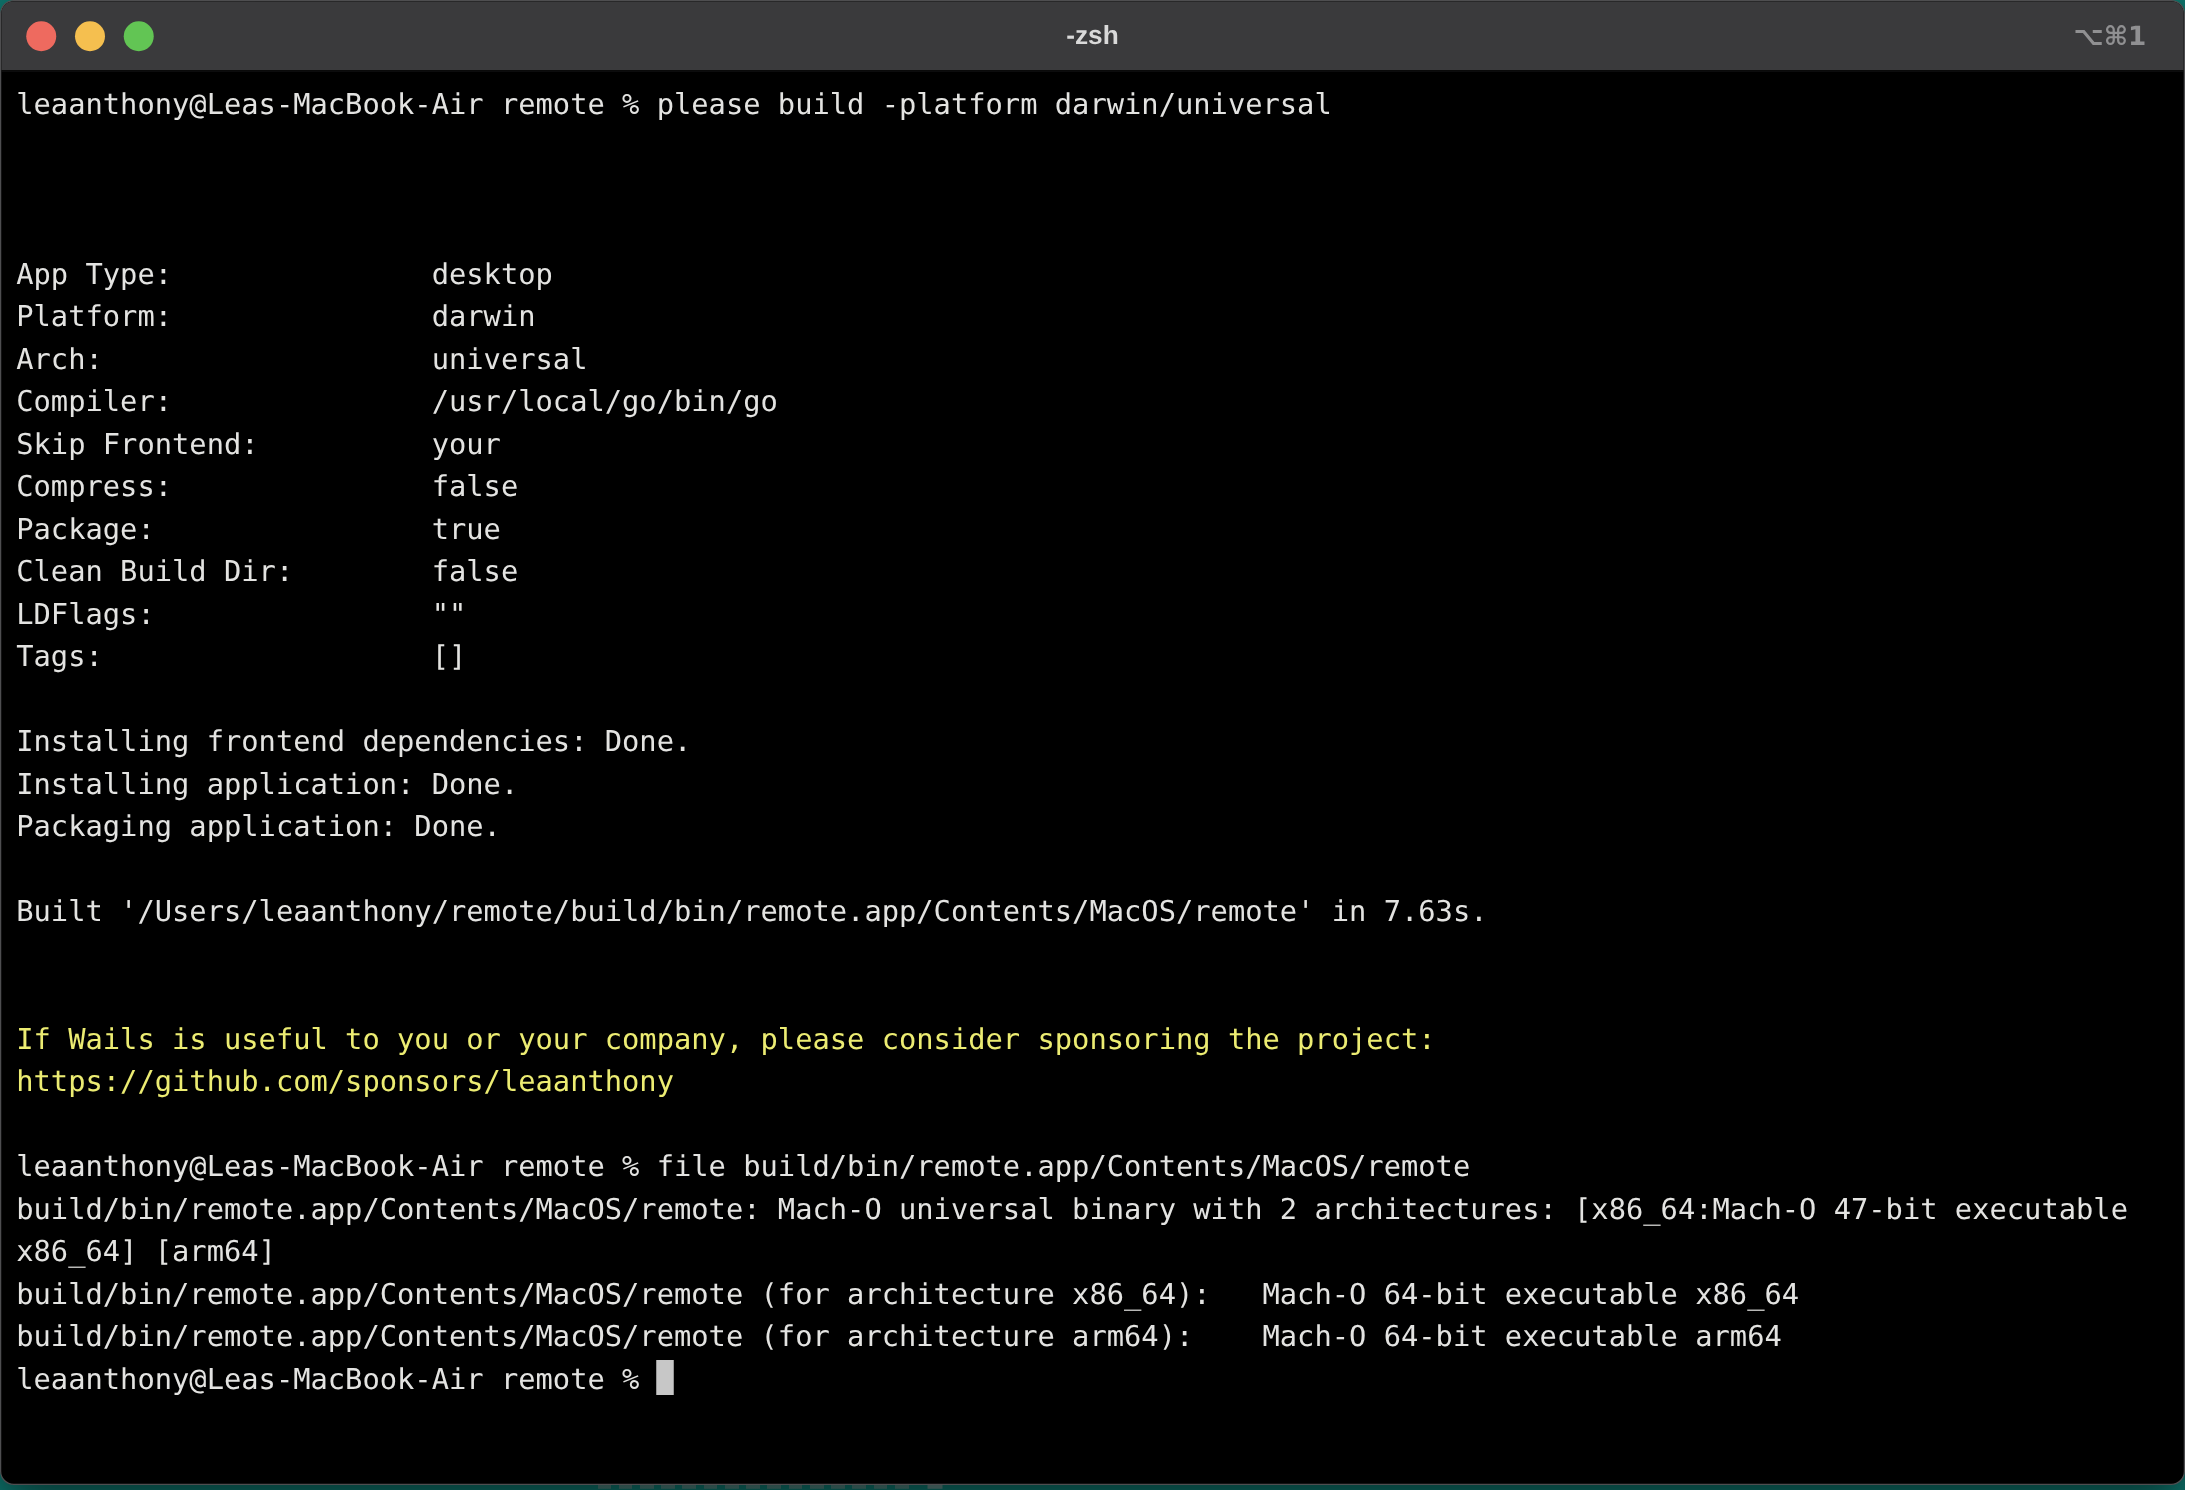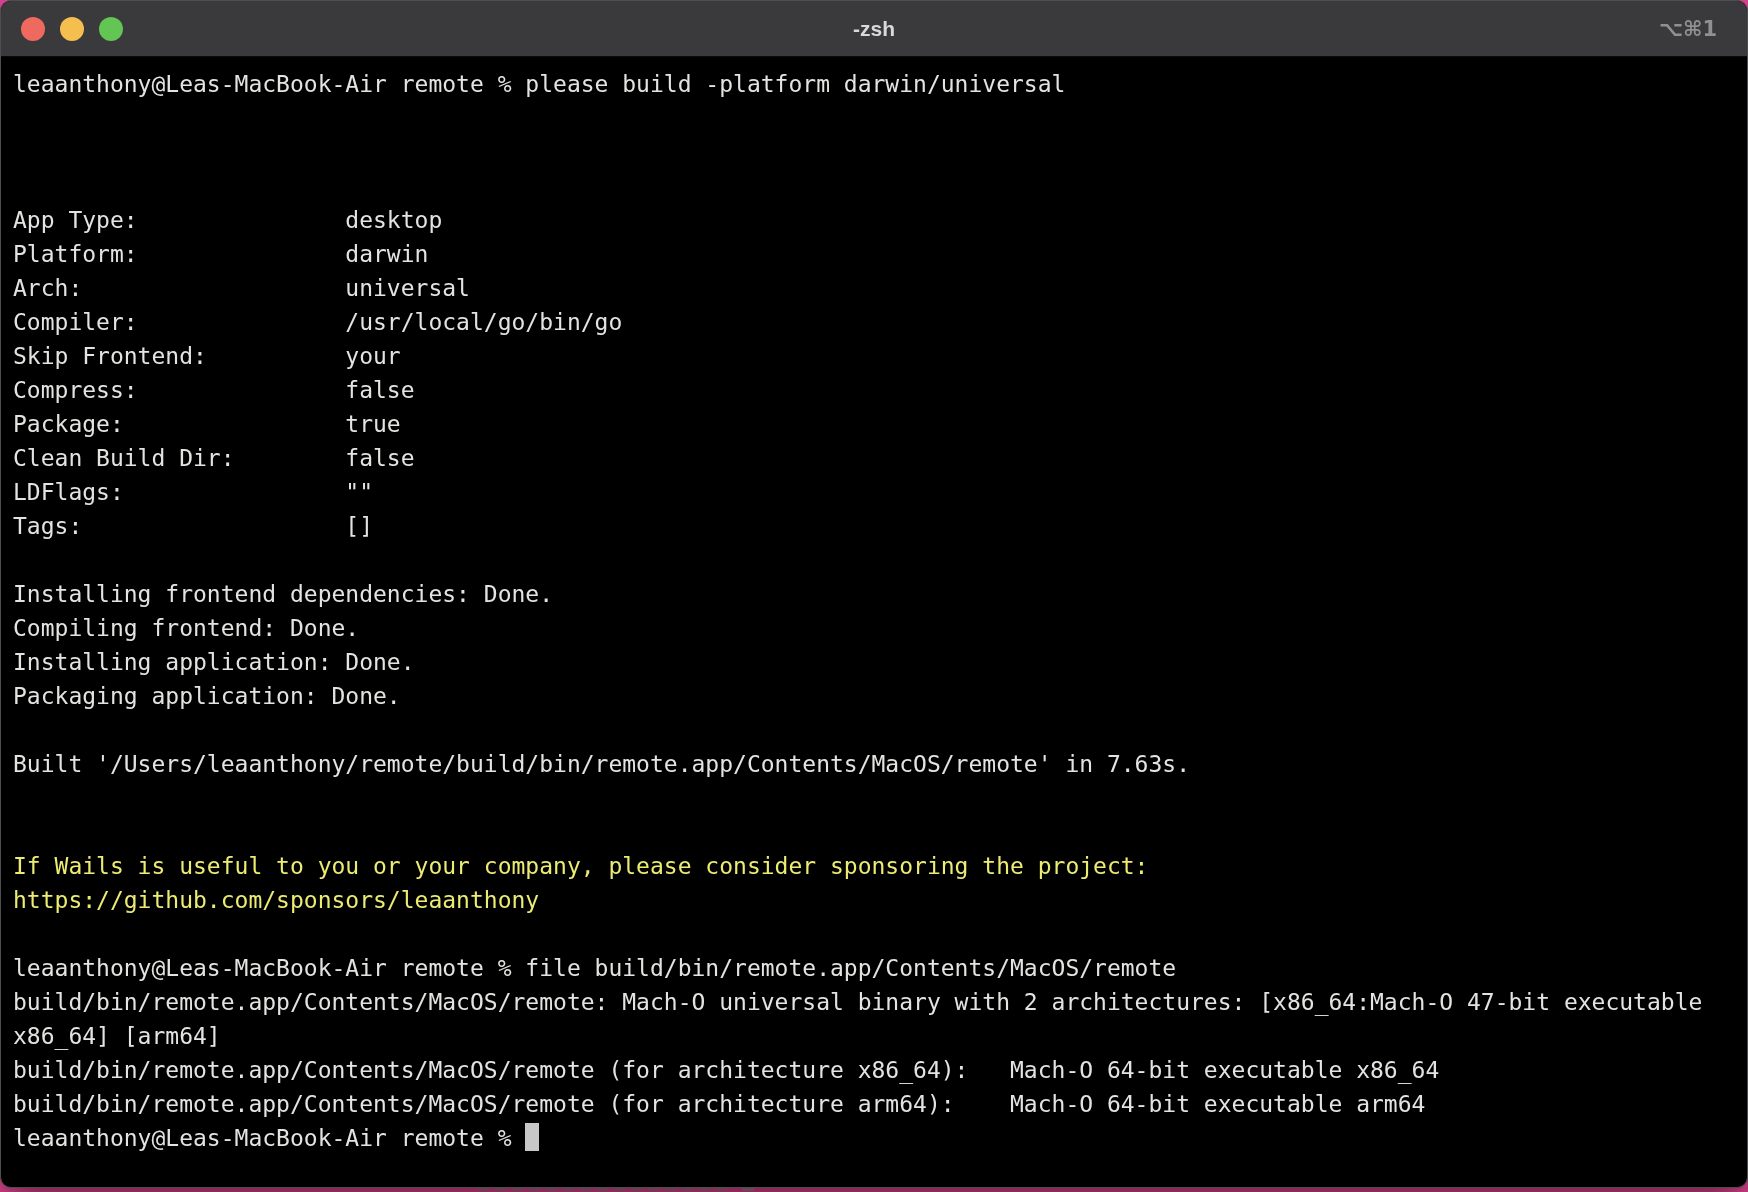--- a/index.html
+++ b/index.html
@@ -1,21 +1,21 @@
 <!DOCTYPE html>
 <html style="--p-terminal_bg: #000000; --p-titlebar_bg: #3a3a3c; --p-title_fg: #d9d9d9; --p-shortcut_fg: #909092; --p-default: #e3e3e1; --p-yellow: #e8e44b; --p-bright_yellow: #ecec72; --p-red: #c8483a; --p-cursor: #c7c7c7; --p-tl_close: #ee6a5f; --p-tl_minimize: #f5bf4f; --p-tl_zoom: #62c554;"><head>
 <meta charset="utf-8">
 <style>
   * { margin: 0; padding: 0; box-sizing: border-box; }
   html, body { width: 1748px; height: 1192px; background: #141414; overflow: hidden; }
   #stage {
     position: relative;
     width: 1748px;
     height: 1192px;
-    background: #ec4899;
+    background: #0f766e;
     font-family: "DejaVu Sans Mono", monospace;
   }
 
   
   .bg-marks {
     position: absolute;
     left: 478px;
     top: 1186px;
     width: 250px;
     height: 5px;
@@ -139,21 +139,20 @@
         <div class="line"><span class="seg-default">Arch:                   universal</span></div>
         <div class="line"><span class="seg-default">Compiler:               /usr/local/go/bin/go</span></div>
         <div class="line"><span class="seg-default">Skip Frontend:          your</span></div>
         <div class="line"><span class="seg-default">Compress:               false</span></div>
         <div class="line"><span class="seg-default">Package:                true</span></div>
         <div class="line"><span class="seg-default">Clean Build Dir:        false</span></div>
         <div class="line"><span class="seg-default">LDFlags:                ""</span></div>
         <div class="line"><span class="seg-default">Tags:                   []</span></div>
         <div class="line"></div>
         <div class="line"><span class="seg-default">Installing frontend dependencies: Done.</span></div>
-        <div class="line"><span class="seg-default">Compiling frontend: Done.</span></div>
         <div class="line"><span class="seg-default">Installing application: Done.</span></div>
         <div class="line"><span class="seg-default">Packaging application: Done.</span></div>
         <div class="line"></div>
         <div class="line"><span class="seg-default">Built '/Users/leaanthony/remote/build/bin/remote.app/Contents/MacOS/remote' in 7.63s.</span></div>
         <div class="line"></div>
         <div class="line"></div>
         <div class="line"><span class="seg-bright_yellow">If Wails is useful to you or your company, please consider sponsoring the project:</span></div>
         <div class="line"><span class="seg-bright_yellow">https://github.com/sponsors/leaanthony</span></div>
         <div class="line"></div>
         <div class="line"><span class="seg-default">leaanthony@Leas-MacBook-Air remote % file build/bin/remote.app/Contents/MacOS/remote</span></div>

